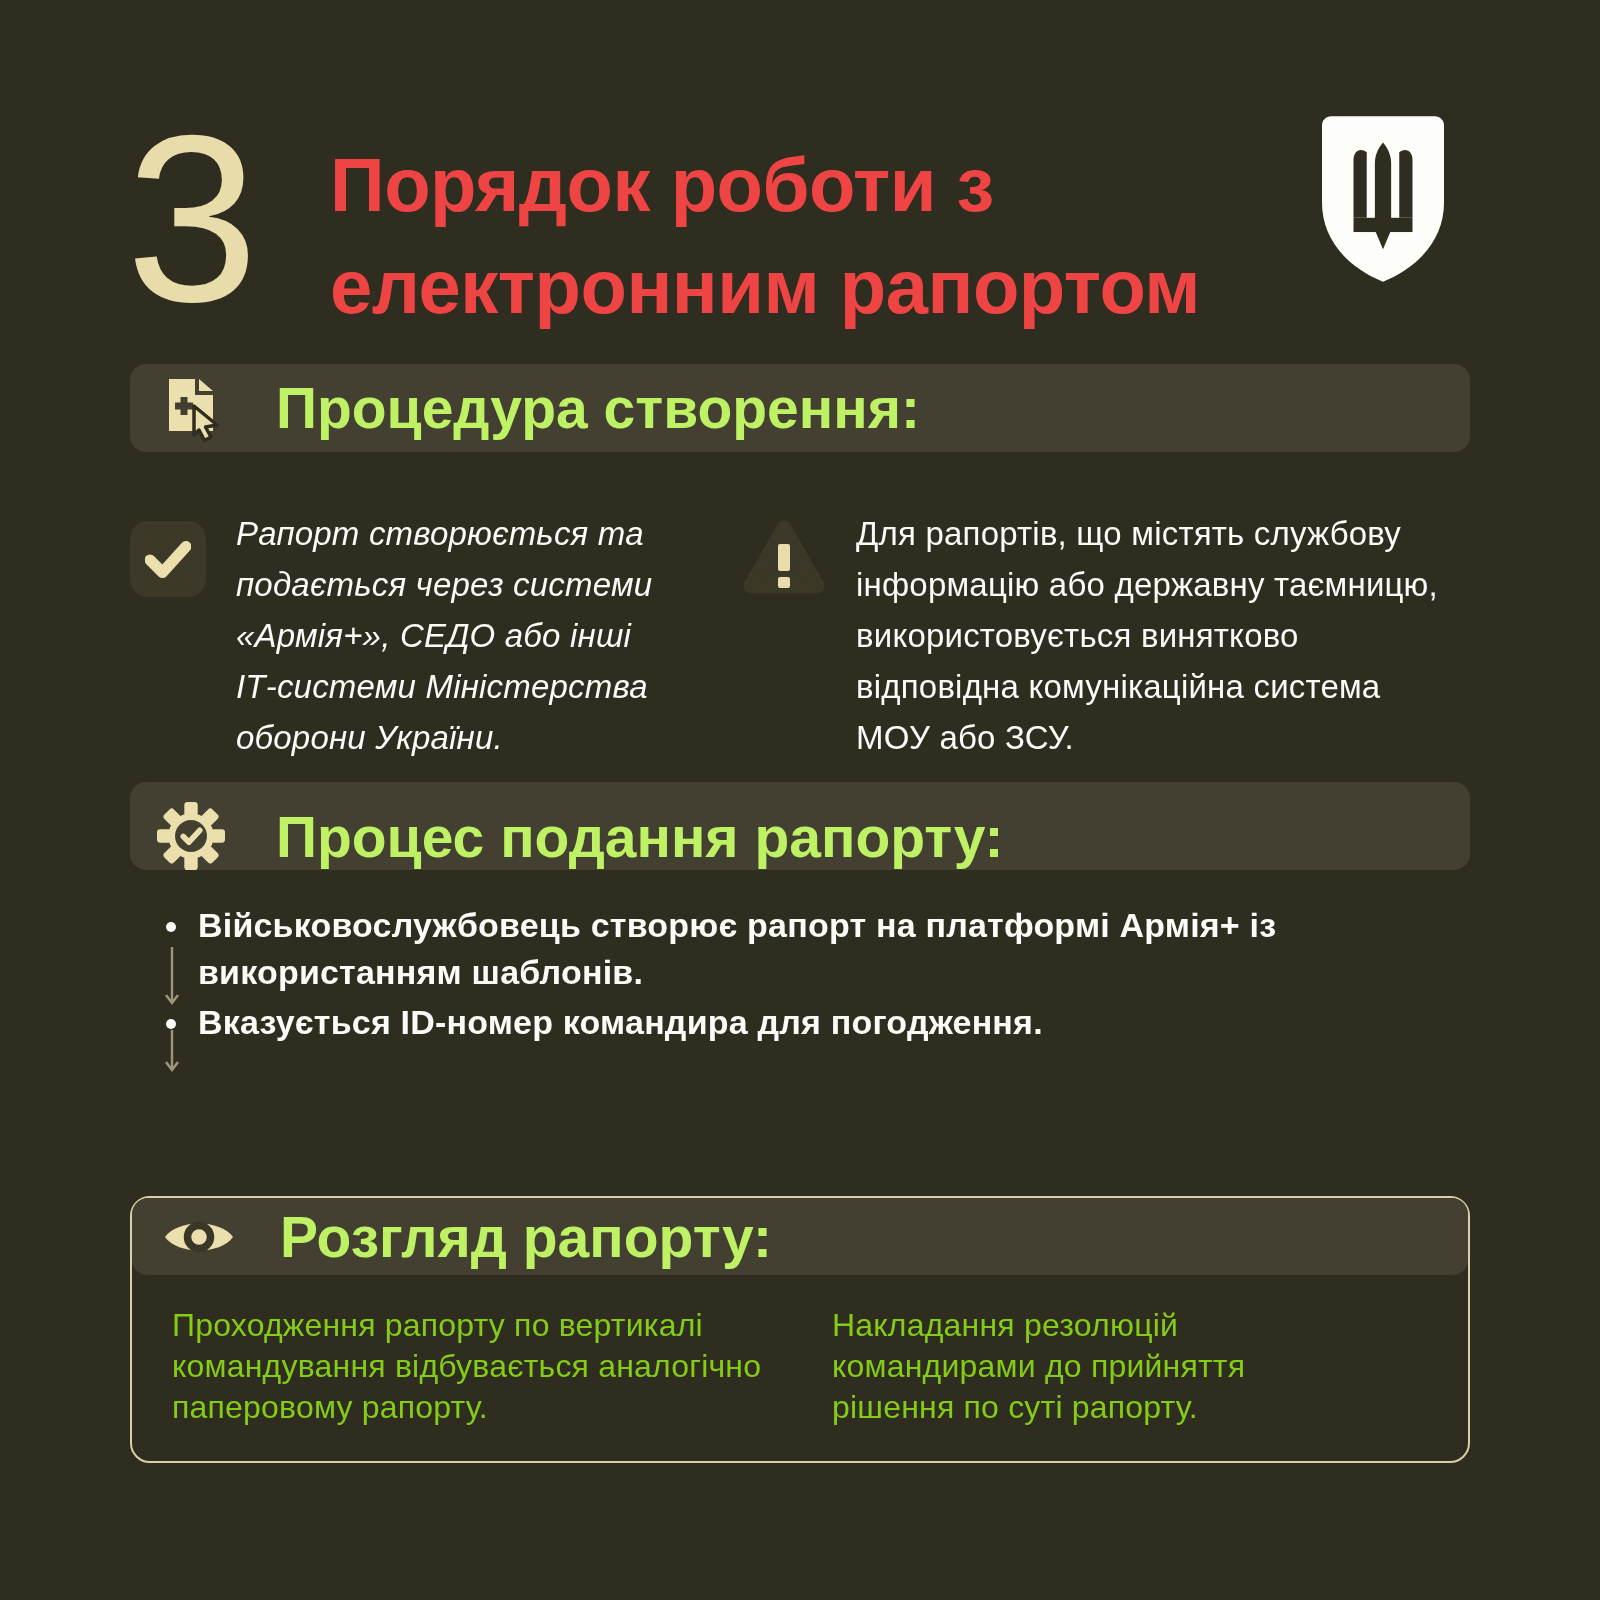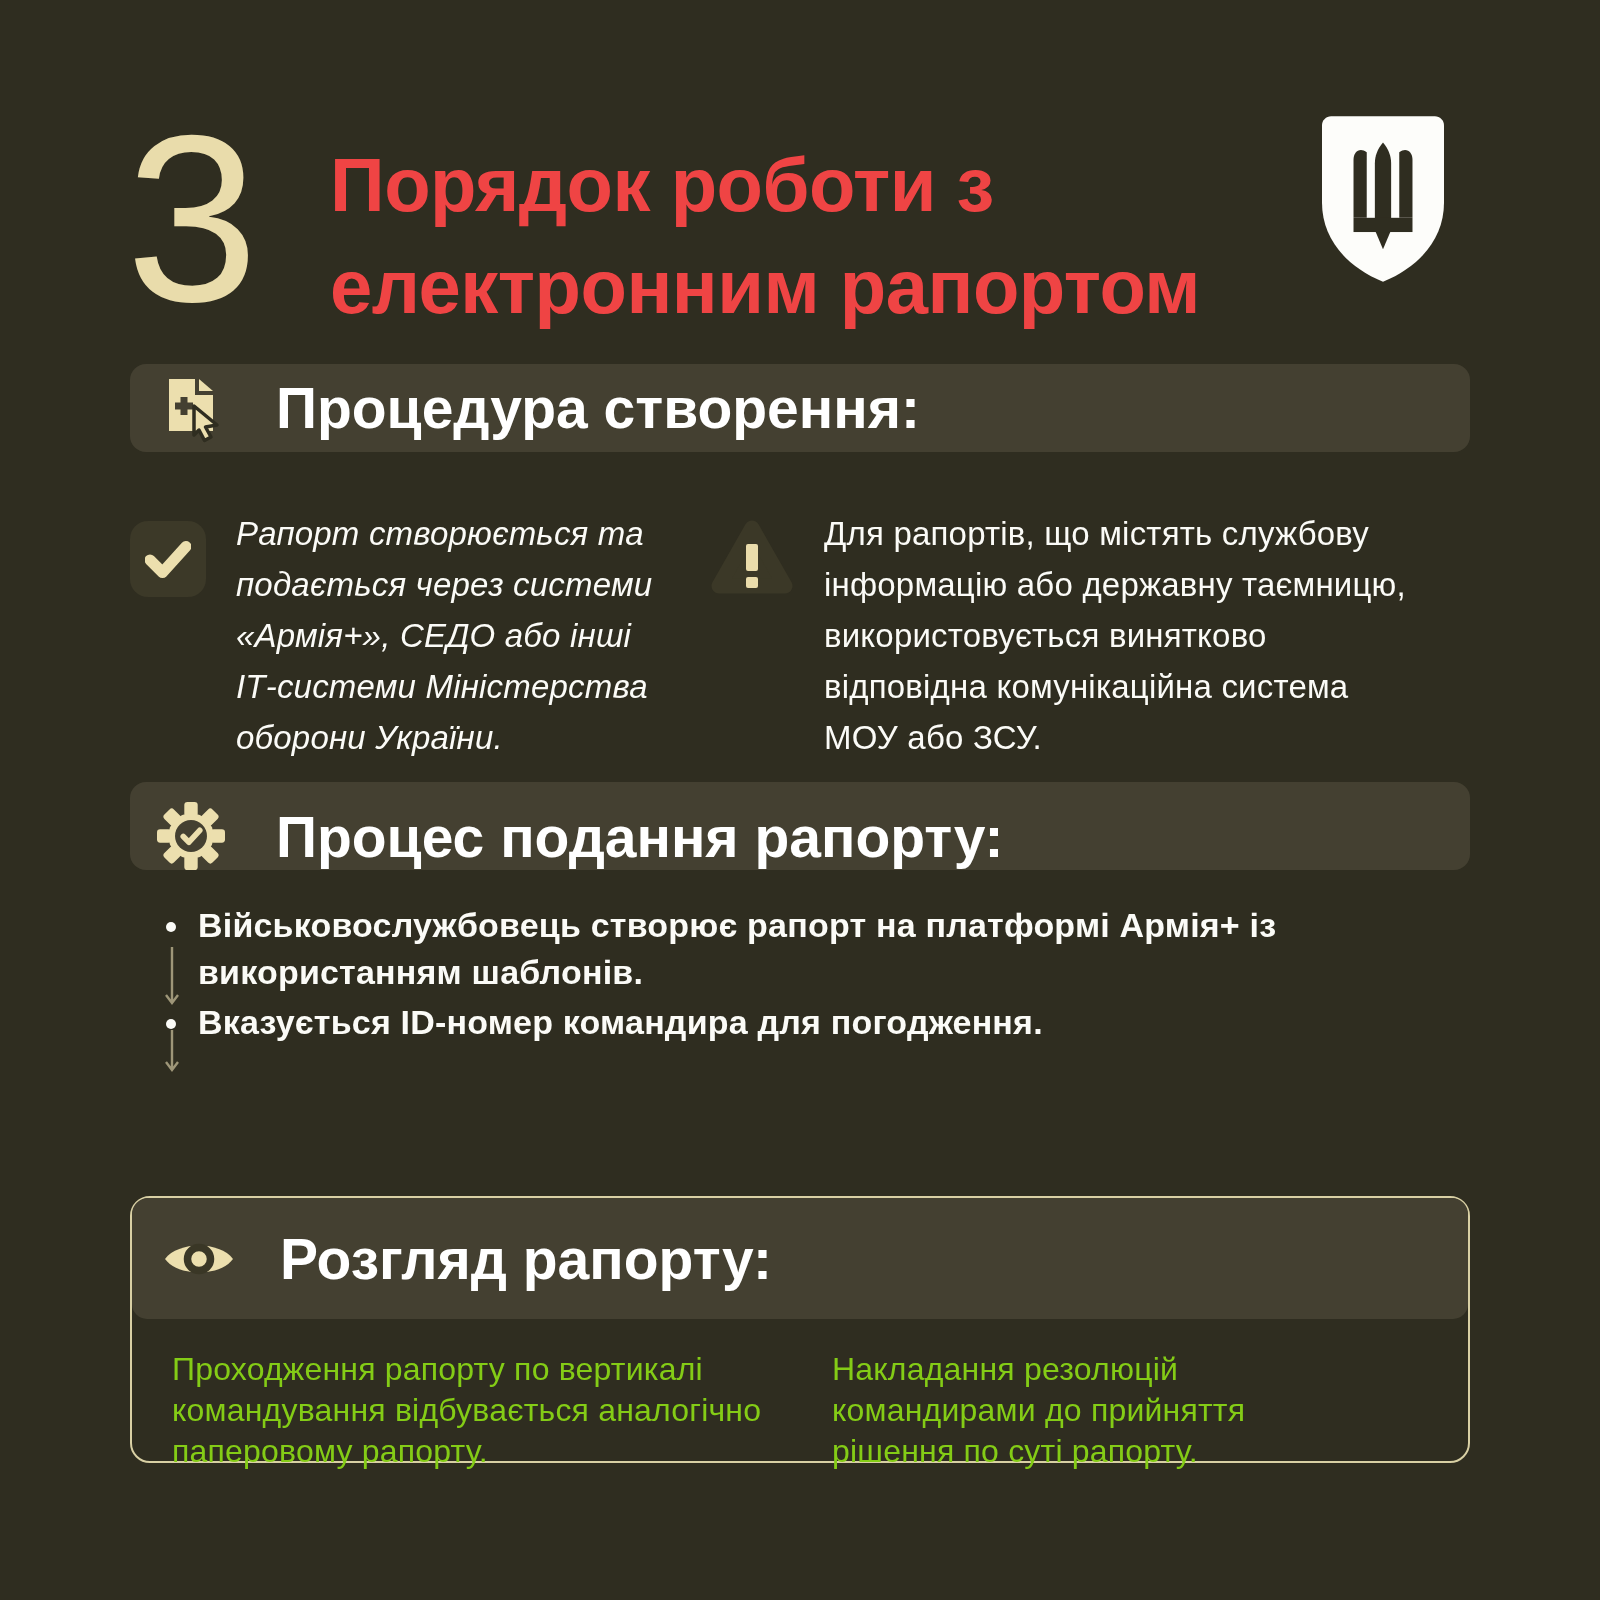--- a/index.html
+++ b/index.html
@@ -24,29 +24,29 @@
   
   .bar{
     position:absolute;left:130px;width:1340px;height:88px;
     background:#444031;border-radius:16px;
     display:flex;align-items:center;gap:46px;
     padding-left:22px;box-sizing:border-box;
   }
   .bar1{top:364px;}
   .bar2{top:782px;align-items:flex-end;}
   .bar-title{
-    font-size:57px;font-weight:700;color:#ffffff;letter-spacing:0;
+    font-size:57px;font-weight:700;color:#bef264;letter-spacing:0;
     white-space:nowrap;
   }
   .bar-icon{display:flex;align-items:center;justify-content:center;width:78px;flex:0 0 auto;}
   
   .cols1{position:absolute;top:508px;left:130px;width:1340px;display:flex;}
   .c-item{display:flex;gap:30px;align-items:flex-start;}
   .c-item.first{width:580px;flex:0 0 auto;font-style:italic;}
-  .c-item.second{flex:1;}
+  .c-item.second{flex:1;justify-content:center;}
   .tile{
     width:76px;height:76px;margin-top:13px;flex:0 0 auto;
     background:#3c3928;border-radius:18px;
     display:flex;align-items:center;justify-content:center;
   }
   .tri-wrap{width:84px;height:80px;margin-top:10px;flex:0 0 auto;
     display:flex;align-items:center;justify-content:center;}
   .c-item p{
     margin:0;font-size:33px;line-height:51px;font-weight:400;
     color:#fbfbf7;white-space:pre-line;letter-spacing:0.2px;
@@ -66,21 +66,21 @@
   }
   .flow-arrow{position:absolute;left:35px;}
   .flow-arrow.a1{top:45px;}
   .flow-arrow.a2{top:128px;}
   
   .box{
     position:absolute;top:1196px;left:130px;width:1340px;height:267px;
     border:2.5px solid #d9d0a4;border-radius:20px;box-sizing:border-box;
   }
   .box-bar{
-    height:121px;background:#444031;border-radius:16px 16px 15px 15px;
+    height:77px;background:#444031;border-radius:16px 16px 15px 15px;
     display:flex;align-items:center;gap:42px;
     padding-left:28px;box-sizing:border-box;
   }
   .box-cols{display:flex;padding:30px 40px 0 40px;}
   .box-cols p{
     margin:0;font-size:32px;line-height:41px;font-weight:400;
     color:#84cc16;white-space:pre-line;letter-spacing:0.2px;
   }
   .box-col1{width:660px;margin-right:58px;flex:0 0 auto;}
   .box-col2{flex:1;}

